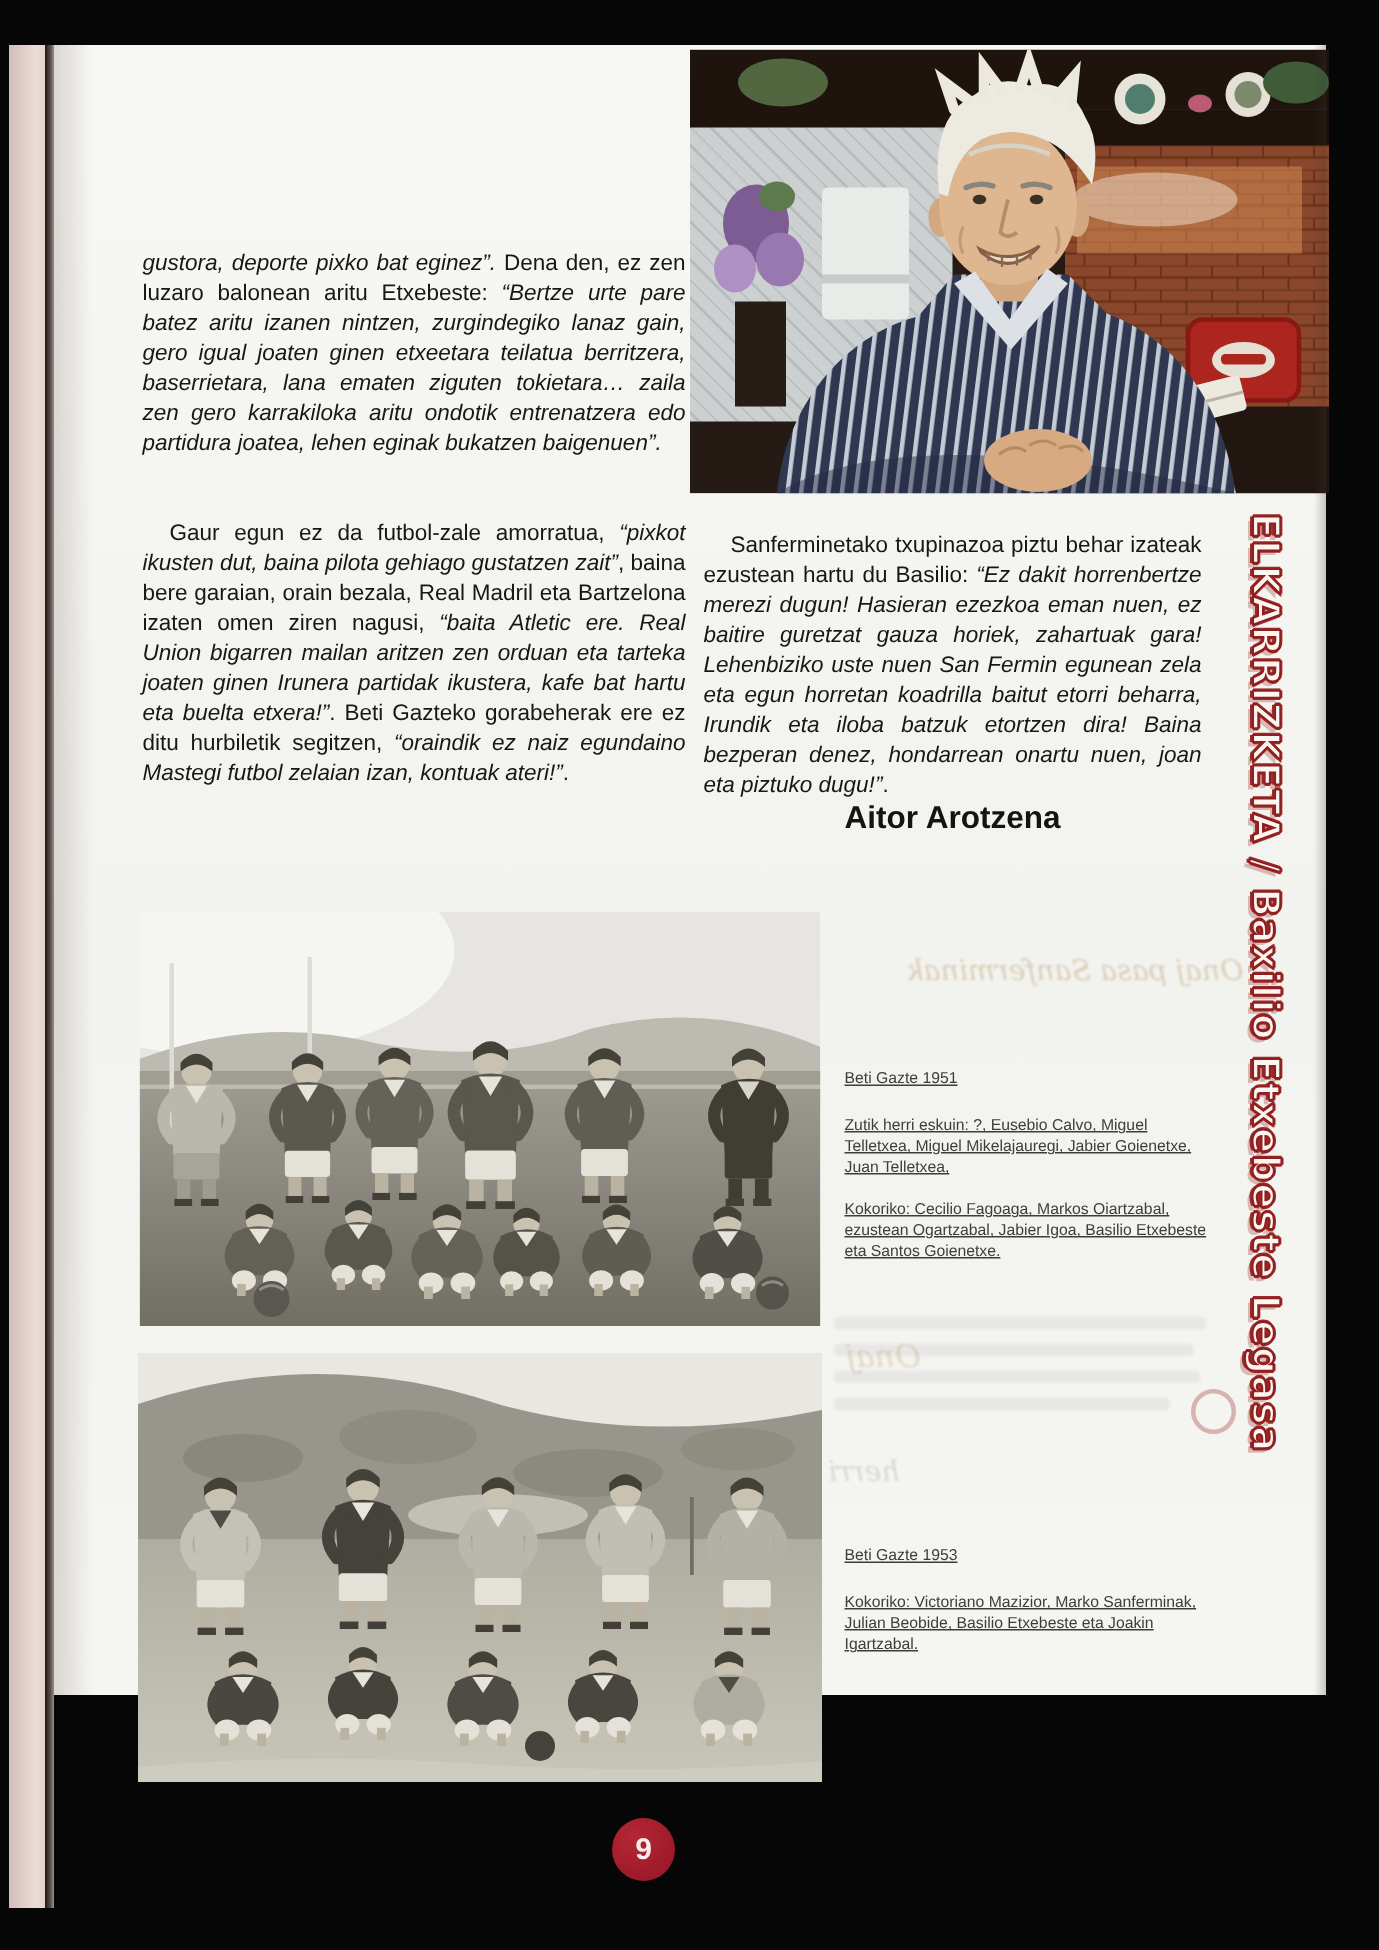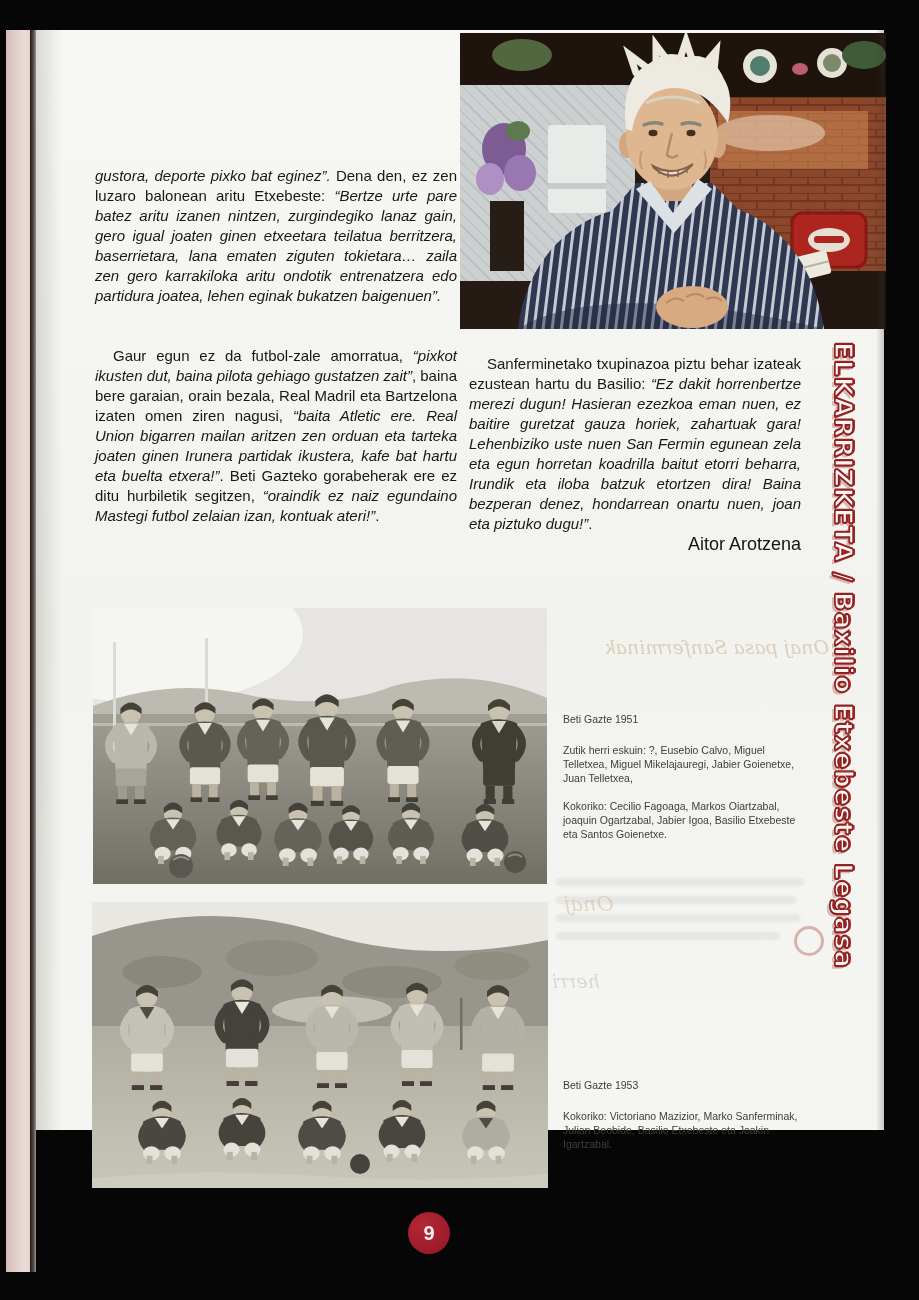--- a/index.html
+++ b/index.html
@@ -18,31 +18,31 @@
         background:linear-gradient(270deg,rgba(60,55,50,.25),rgba(0,0,0,0));}
 
   .bodytext{position:absolute;font-size:15px;line-height:20px;color:#171717;
             text-align:justify;margin:0;}
   .bodytext .i{font-style:italic;}
   .indent{text-indent:18px;}
   .col1p1{left:59px;top:136px;width:362px;}
   .col1p2{left:59px;top:316px;width:362px;}
   .col2p {left:433px;top:324px;width:332px;}
   .author{position:absolute;left:433px;top:504px;width:332px;margin:0;
-          text-align:right;font-weight:normal;font-size:18px;color:#141414;}
+          text-align:center;font-weight:bold;font-size:21px;color:#141414;}
 
   .portrait{position:absolute;left:424px;top:3px;width:426px;height:296px;overflow:hidden;
             filter:contrast(.97) saturate(.95);}
   .photo{position:absolute;overflow:hidden;filter:contrast(.95) brightness(1.02);}
   .photo1{left:57px;top:578px;width:454px;height:276px;}
   .photo2{left:56px;top:872px;width:456px;height:286px;}
 
-  .caption{position:absolute;width:244px;font-size:10.5px;line-height:14px;color:#3d3d3d;}
+  .caption{position:absolute;width:244px;font-size:10.5px;line-height:14px;color:#3d3d3d;text-decoration:underline;}
   .cap1{left:527px;top:682px;}
-  .cap2{left:527px;top:1000px;margin-top:48px;}
+  .cap2{left:527px;top:1000px;}
   .caption .cap-title{margin:0 0 17px 0;}
   .caption p{margin:0 0 14px 0;}
 
   .vtitle{position:absolute;left:822px;top:312px;width:700px;height:62px;
           transform:rotate(90deg);transform-origin:0 0;white-space:nowrap;
           font-family:"DejaVu Sans", sans-serif;font-weight:bold;font-size:25px;
           letter-spacing:1px;color:#fdf6f0;
           -webkit-text-stroke:1.4px #8f1f20;
           text-shadow:1.5px 0 0 #9a2a28,-1.5px 0 0 #9a2a28,0 1.5px 0 #9a2a28,
                       0 -1.5px 0 #9a2a28,3px 3px 0 rgba(165,75,70,.35);}
@@ -221,21 +221,21 @@
         <circle cx="88" cy="258" r="12" fill="#55534b"></circle>
           <path d="M80,252 Q88,246 96,252" stroke="#8f8d83" stroke-width="2" fill="none"></path>
         <circle cx="422" cy="254" r="11" fill="#504e46"></circle>
           <path d="M415,249 Q422,244 429,249" stroke="#8b897f" stroke-width="2" fill="none"></path>
       </svg>
     </div>
 
     <div class="caption cap1">
       <p class="cap-title">Beti Gazte 1951</p>
       <p>Zutik herri eskuin: ?, Eusebio Calvo, Miguel Telletxea, Miguel Mikelajauregi, Jabier Goienetxe, Juan Telletxea,</p>
-      <p>Kokoriko: Cecilio Fagoaga, Markos Oiartzabal, joaquin Ogartzabal, Jabier Igoa, Basilio Etxebeste eta Santos Goienetxe.</p>
+      <p>Kokoriko: Cecilio Fagoaga, Markos Oiartzabal, ezustean Ogartzabal, Jabier Igoa, Basilio Etxebeste eta Santos Goienetxe.</p>
     </div>
 
     <div class="photo photo2">
       <svg viewBox="0 0 456 286" width="456" height="286">
         <defs>
           <linearGradient id="field2" x1="0" y1="0" x2="0" y2="1">
             <stop offset="0" stop-color="#aeac9f"></stop>
               <stop offset="1" stop-color="#c8c6b8"></stop>
           </linearGradient>
         </defs>

